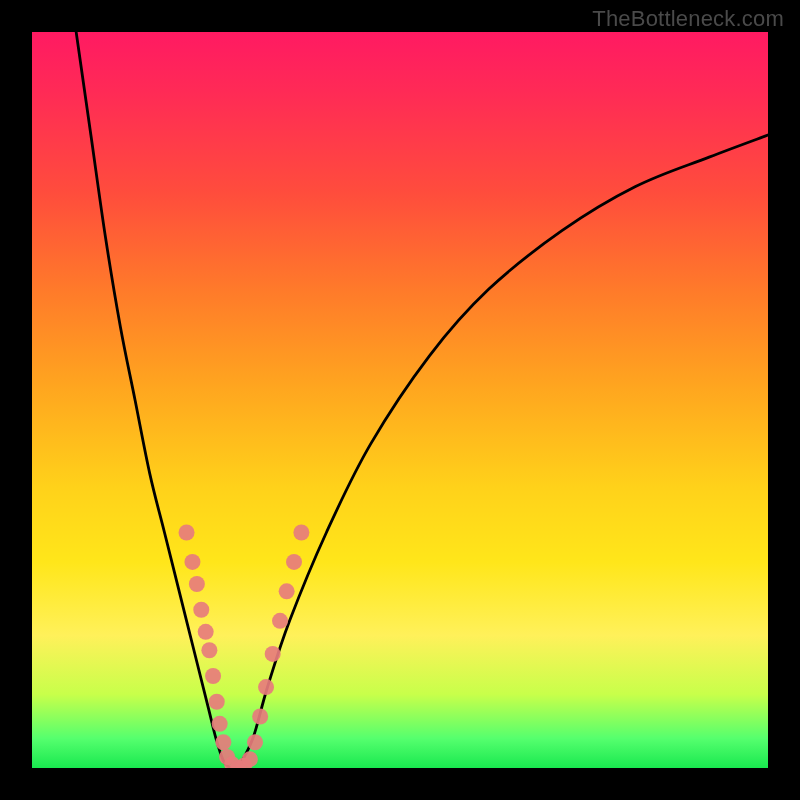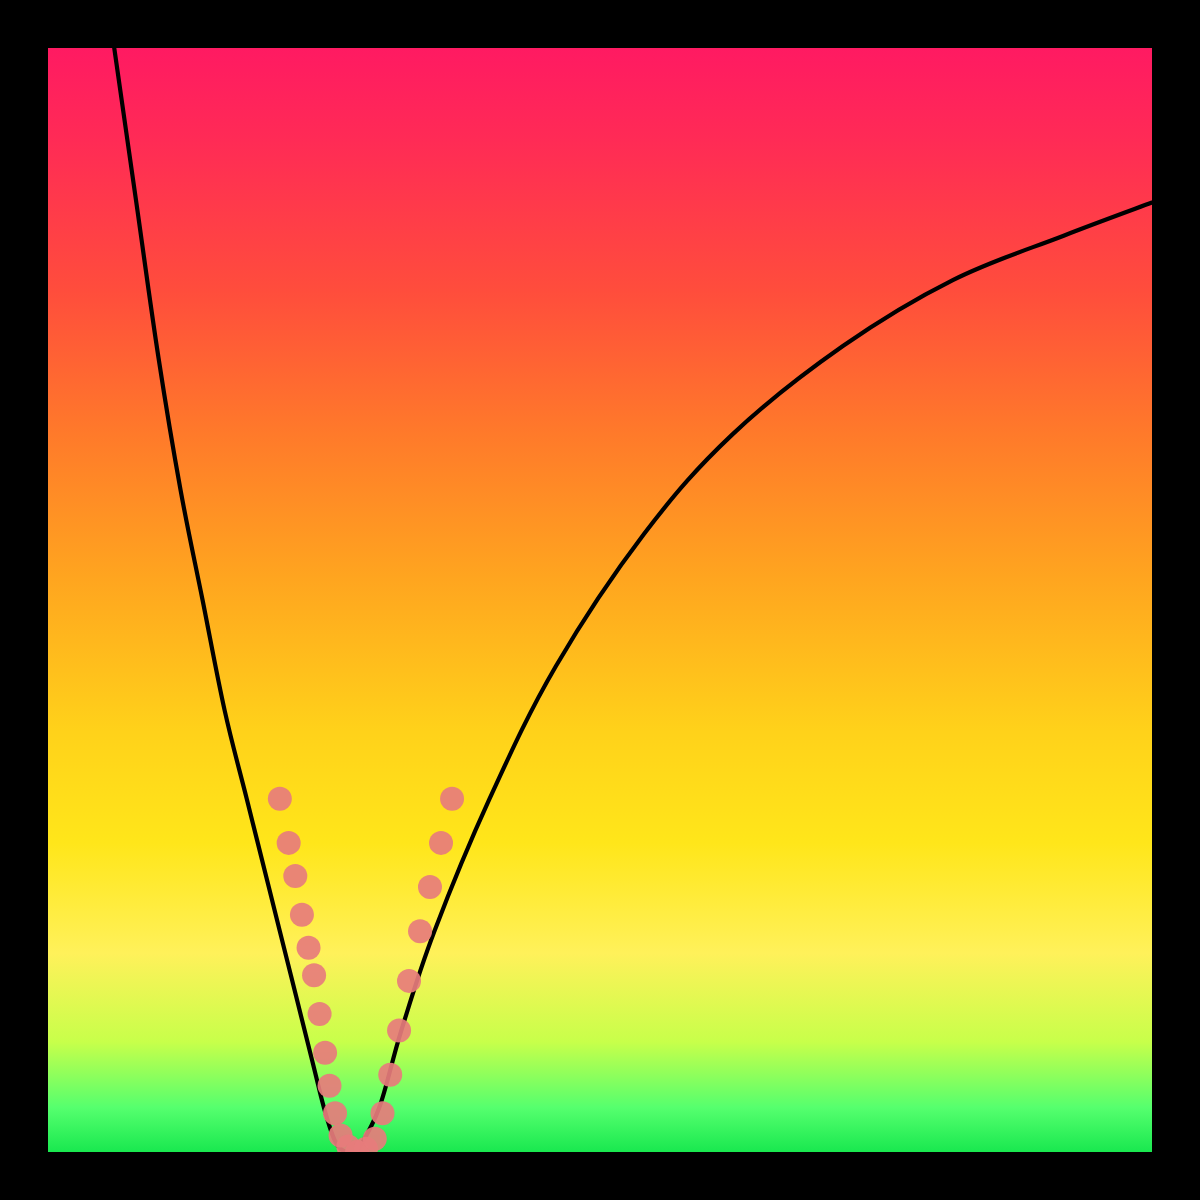--- a/index.html
+++ b/index.html
@@ -90,13 +90,14 @@
           <circle cx="234.048" cy="655.04" r="8" fill="#e77c7c" fill-opacity="0.92"></circle>
           <circle cx="240.672" cy="621.92" r="8" fill="#e77c7c" fill-opacity="0.92"></circle>
           <circle cx="248.032" cy="588.8" r="8" fill="#e77c7c" fill-opacity="0.92"></circle>
           <circle cx="254.65600000000003" cy="559.36" r="8" fill="#e77c7c" fill-opacity="0.92"></circle>
           <circle cx="262.016" cy="529.92" r="8" fill="#e77c7c" fill-opacity="0.92"></circle>
           <circle cx="269.376" cy="500.48" r="8" fill="#e77c7c" fill-opacity="0.92"></circle>
         </g>
     </svg>
   </div>
 
+  <div class="watermark">TheBottleneck.com</div>
 </div>
 
 </body></html>

